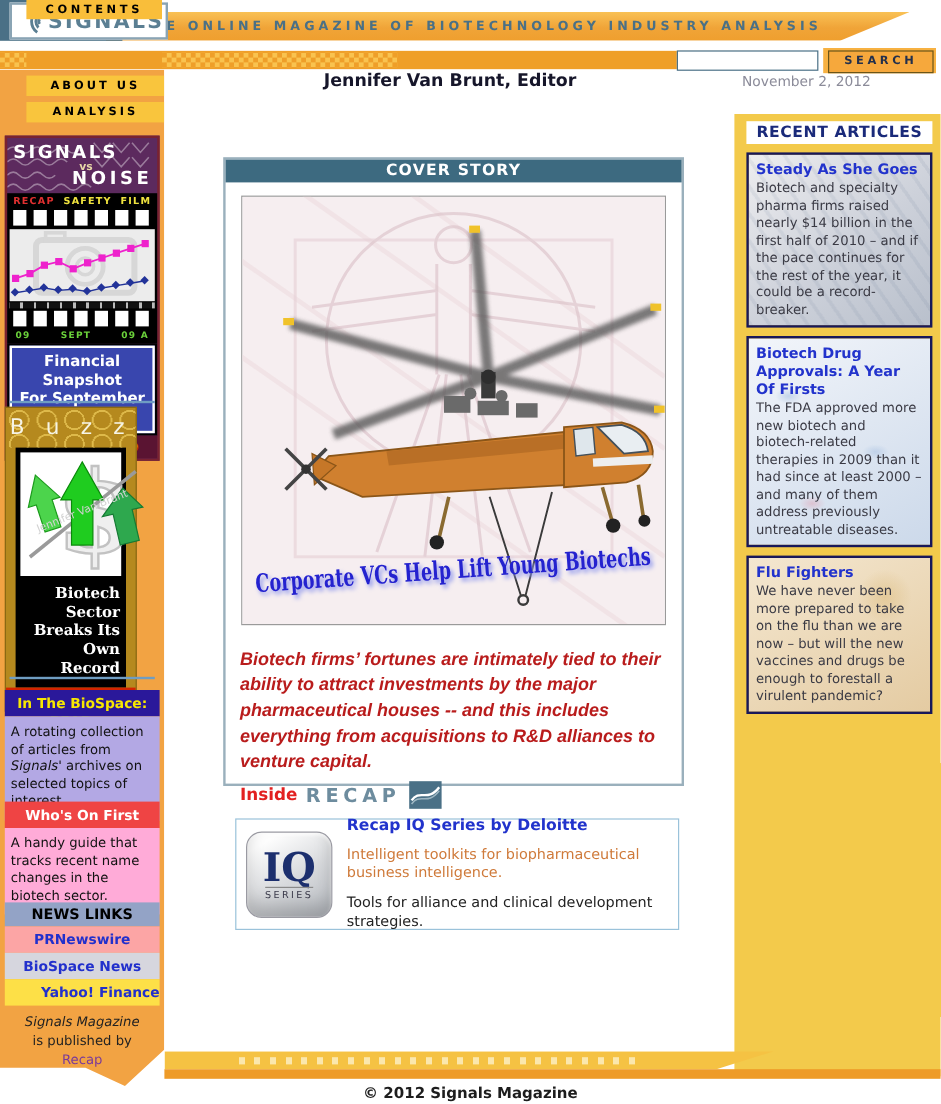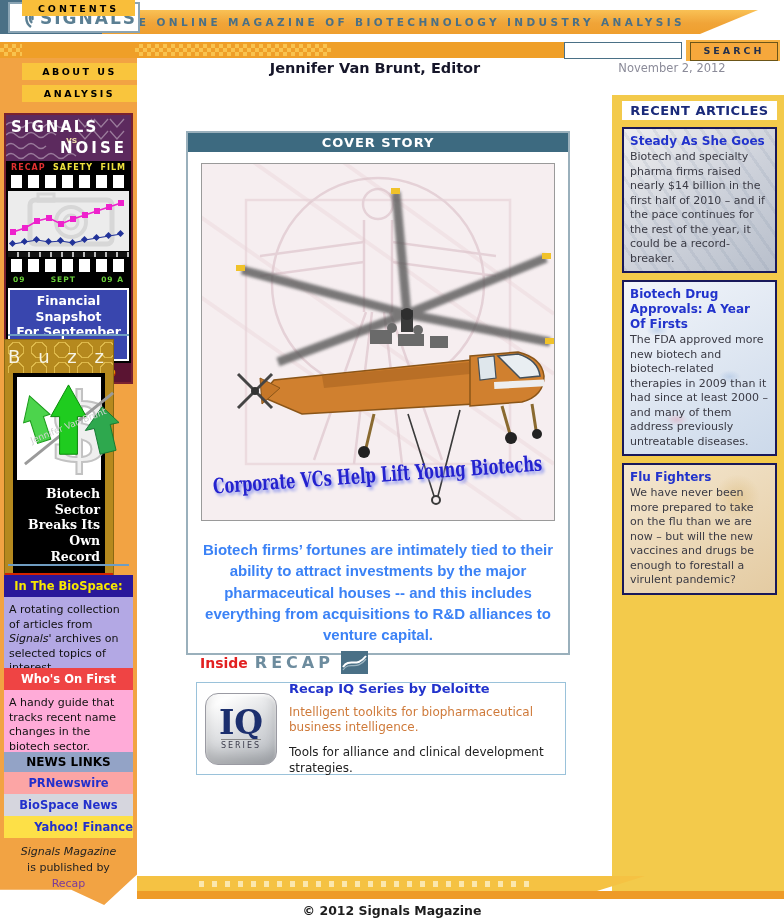--- a/index.html
+++ b/index.html
@@ -84,21 +84,21 @@
   .publisher .recap-link{color:#7a3a9a;cursor:pointer;}
 
   
   .editor{position:absolute;left:137px;top:60px;width:476px;text-align:center;font-weight:bold;font-size:14.5px;color:#16162a;}
   .date{position:absolute;left:592px;top:61px;width:160px;text-align:center;color:#8b8b99;font-size:11.5px;}
 
   .cover{position:absolute;left:186px;top:95px;width:384px;height:524px;border:2px solid #9ab0bc;background:#fff;box-sizing:border-box;margin-top:36px;}
   .cover-head{height:19px;background:#3d6a80;color:#fff;font-weight:bold;font-size:13px;text-align:center;line-height:19px;letter-spacing:1px;}
   .cover-img{margin:11px auto 0;width:352px;height:356px;border:1px solid #9a9a9a;cursor:pointer;}
   .cover-summary{margin:18px 12px 0;font-family:"Liberation Sans",sans-serif;font-weight:bold;font-size:15px;
-    line-height:1.42;text-align:center;color:#3b82f6;}
+    line-height:1.42;text-align:left;color:#b91c1c;font-style:italic;}
 
   .inside-recap{position:absolute;left:200px;top:651px;display:flex;align-items:center;gap:7px;cursor:pointer;}
   .inside-word{color:#e22020;font-weight:bold;font-size:14px;}
   .recap-word{color:#6d8c9e;font-weight:bold;font-size:16px;letter-spacing:4px;}
   .recap-logo{width:27px;height:23px;background:#4a7086;position:relative;}
 
   .iq-box{position:absolute;left:196px;top:682px;width:370px;height:93px;border:1px solid #9ac2da;
     display:flex;align-items:center;box-sizing:border-box;padding:6px 8px;gap:12px;background:#fff;cursor:pointer;}
   .iq-icon{width:72px;height:72px;border-radius:13px;border:1px solid #9a9aa2;box-sizing:border-box;
     background:linear-gradient(150deg,#fdfdfd 15%,#d8dadd 55%,#b8bcc2);

